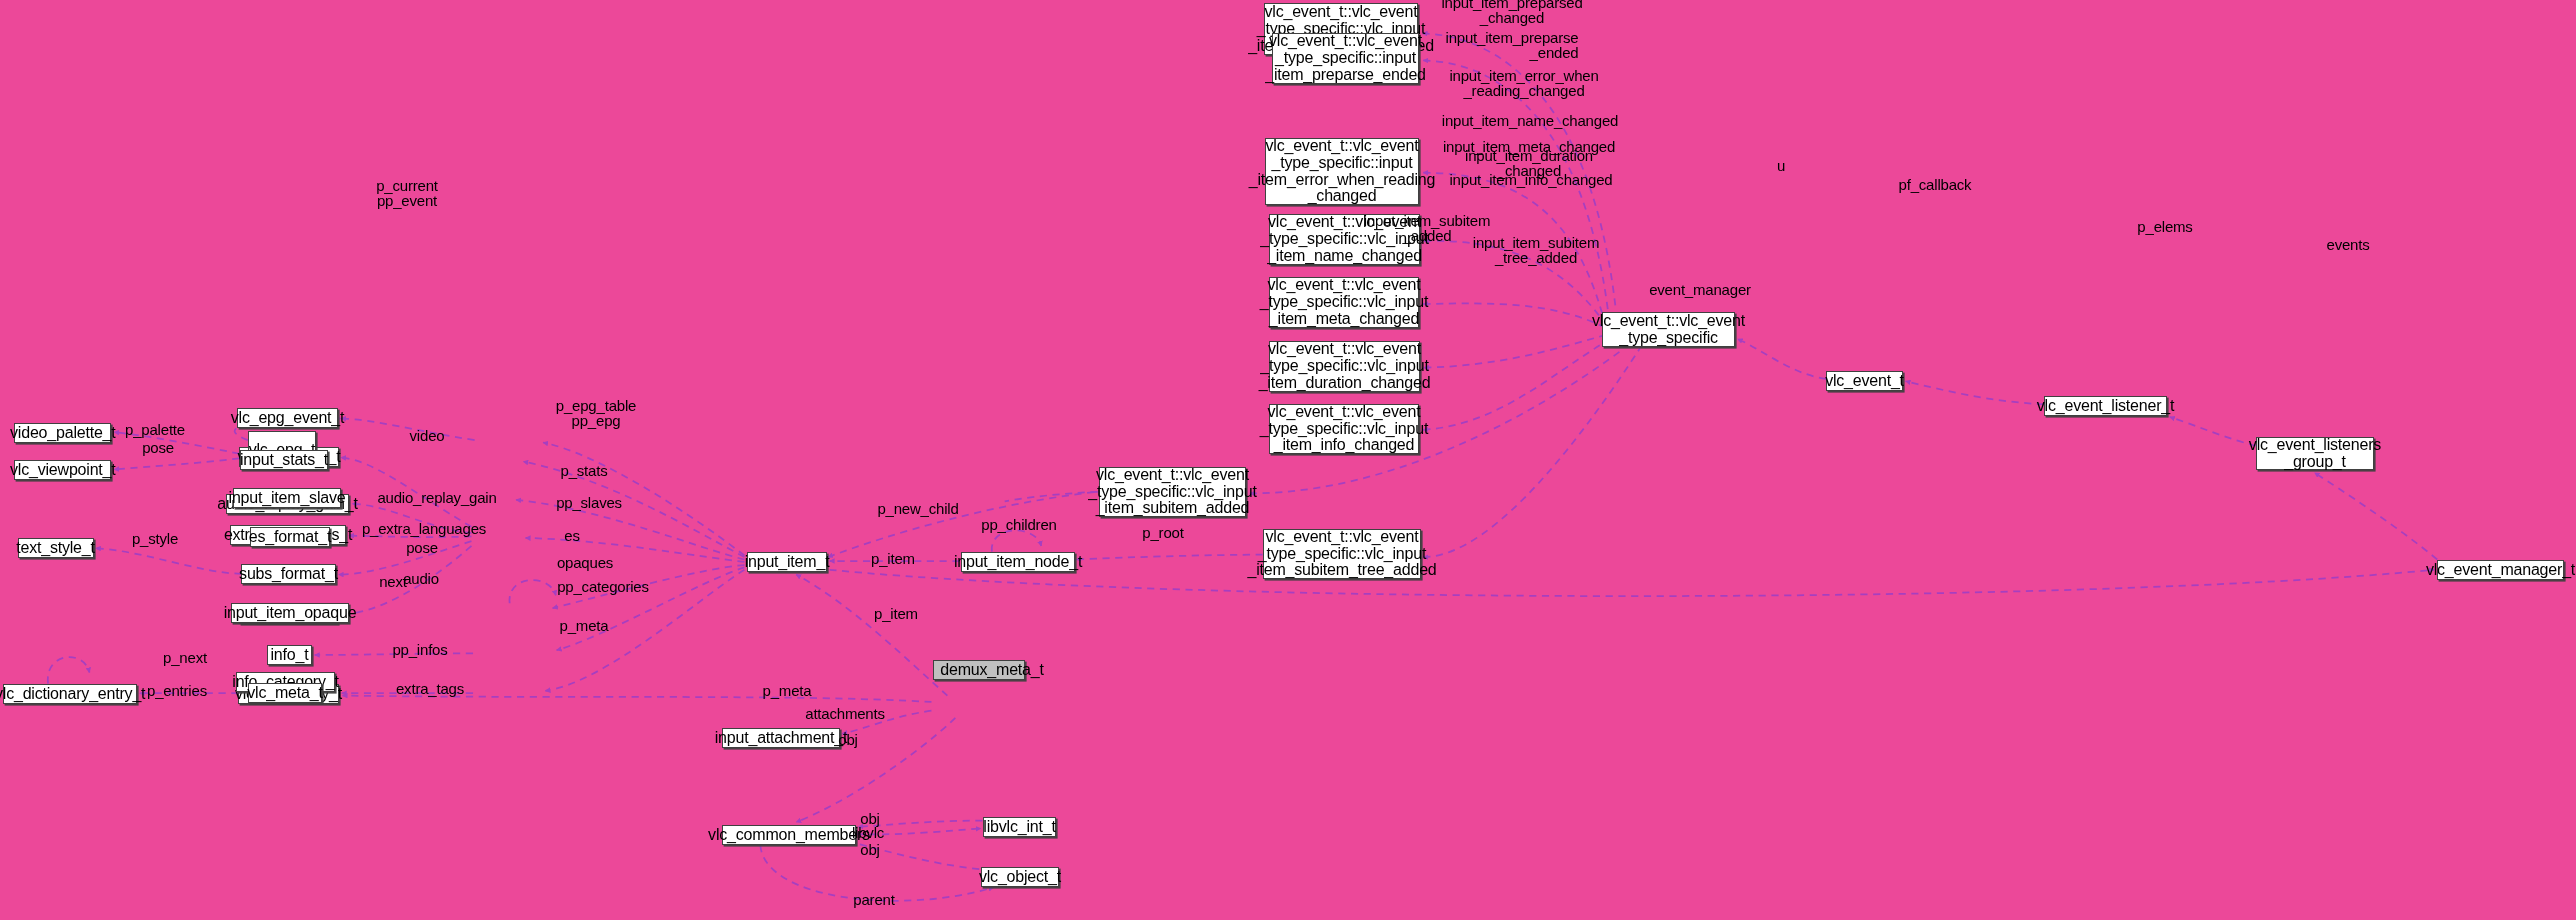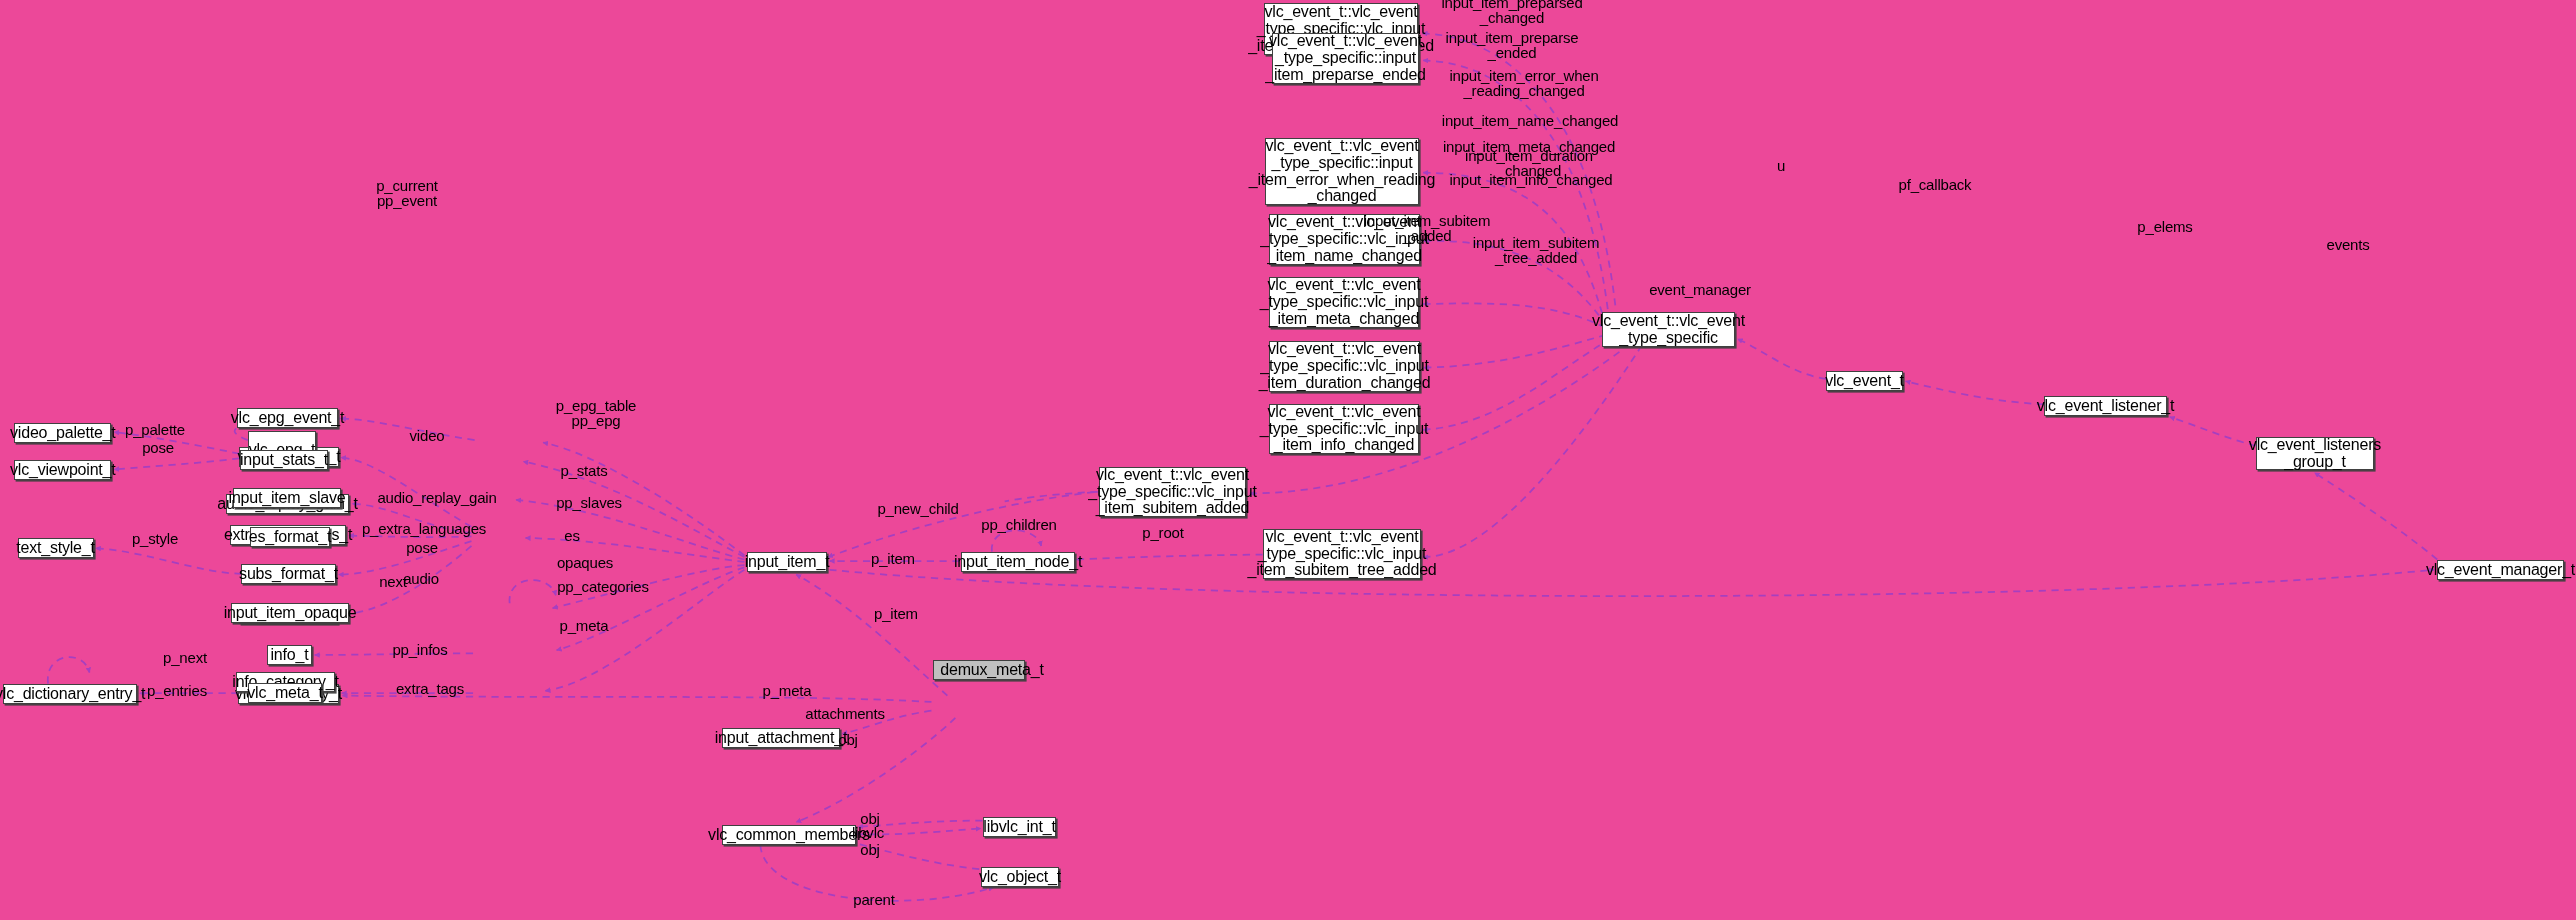--- a/index.html
+++ b/index.html
@@ -202,21 +202,21 @@
   <div class="node" style="left: 747px; top: 552px; width: 80px; height: 20px;">input_item_t</div>
   <div class="node" style="left: 961px; top: 552px; width: 114px; height: 20px;">input_item_node_t</div>
   <div class="node highlight" style="left: 933px; top: 660px; width: 92px; height: 20px; padding-left: 26px;">demux_meta_t</div>
   <div class="node" style="left: 722px; top: 728px; width: 118px; height: 20px;">input_attachment_t</div>
   <div class="node" style="left: 722px; top: 825px; width: 134px; height: 20px;">vlc_common_members</div>
   <div class="node" style="left: 983px; top: 817px; width: 73px; height: 20px;">libvlc_int_t</div>
   <div class="node" style="left: 981px; top: 867px; width: 78px; height: 20px;">vlc_object_t</div>
 
   <div class="edge-label" style="left: 1512px; top: 9.6px;">input_item_preparsed
 _changed</div>
-  <div class="edge-label" style="left: 1512px; top: 45px;">input_item_preparse
+  <div class="edge-label" style="left: 1512px; top: 45px; text-align: right;">input_item_preparse
 _ended</div>
   <div class="edge-label" style="left: 1524px; top: 83px;">input_item_error_when
 _reading_changed</div>
   <div class="edge-label" style="left: 1530px; top: 121px;">input_item_name_changed</div>
   <div class="edge-label" style="left: 1529px; top: 147px;">input_item_meta_changed</div>
   <div class="edge-label" style="left: 1529px; top: 163px;">input_item_duration
 _changed</div>
   <div class="edge-label" style="left: 1531px; top: 180px;">input_item_info_changed</div>
   <div class="edge-label" style="left: 1427px; top: 228px;">input_item_subitem
 _added</div>

